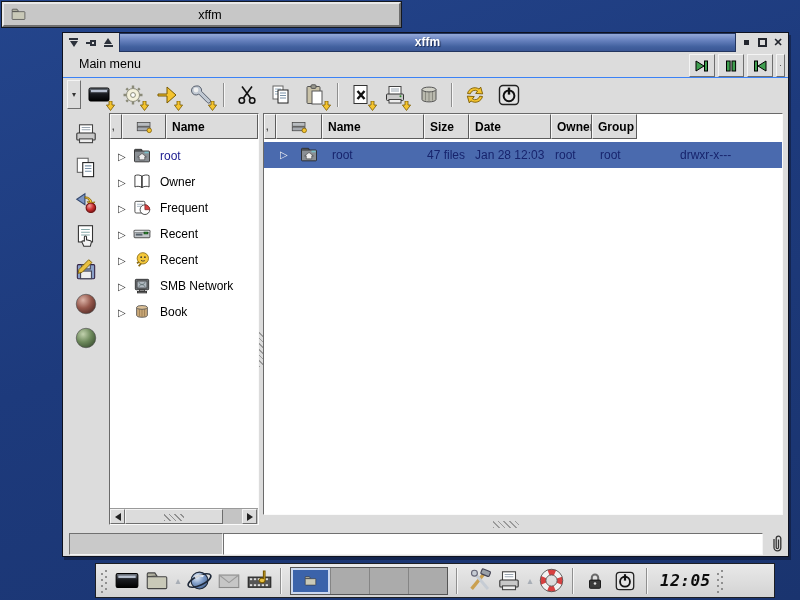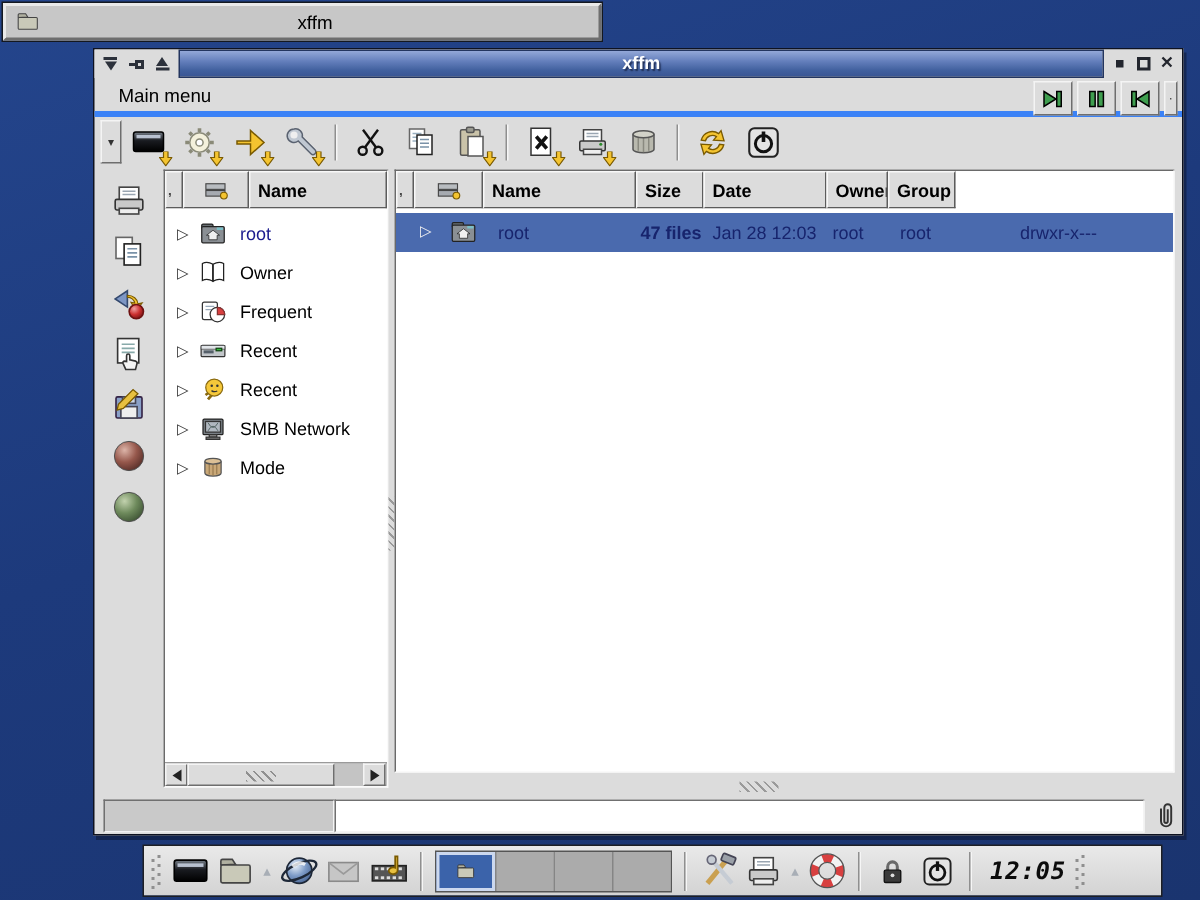--- a/index.html
+++ b/index.html
@@ -37,21 +37,21 @@
   .g-tri-dn { width:0; height:0; border:4px solid transparent; border-top:6px solid #2c313b; border-bottom:0; margin-top:1px; }
   .g-tri-up { width:0; height:0; border:4px solid transparent; border-bottom:6px solid #2c313b; border-top:0; margin-bottom:1px; }
   .g-pin { display:flex; align-items:center; }
   .g-pin .pl { width:4px; height:2px; background:#2c313b; }
   .g-pin .pb { width:6px; height:6px; border:2px solid #2c313b; }
   .g-dot { width:5px; height:5px; background:#23262e; }
   .g-max { width:9px; height:9px; border:2px solid #23262e; }
   .g-close { font-size:11px; font-weight:bold; color:#23262e; line-height:1; }
 
   
-  .menubar { position:relative; height:26px; border-bottom:4px solid #3b82f6; }
+  .menubar { position:relative; height:26px; border-bottom:1px solid #3b82f6; }
   .menu-item { position:absolute; left:16px; top:5px; font-size:12.5px; cursor:default; }
   .navbtns { position:absolute; right:3px; top:2px; display:flex; gap:3px; }
   .navbtn { width:26px; height:23px; background:#dcdcdc; display:flex; align-items:center; justify-content:center; }
   .navbtn.slim { width:9px; font-size:8px; color:#333; }
 
   
   .toolbar { position:relative; height:33px; display:flex; align-items:center; }
   .tb-drop { position:absolute; left:4px; top:2px; width:14px; height:29px;
     display:flex; align-items:center; justify-content:center; font-size:8px; color:#333; background:#dcdcdc; }
   .ticons { display:flex; align-items:center; margin-left:22px; }
@@ -93,21 +93,21 @@
 
   .list-panel { position:absolute; left:200px; top:80px; width:520px; height:402px;
     background:#fff; border:1px solid; border-color:#6a6a6a #fafafa #fafafa #6a6a6a;
     display:flex; flex-direction:column; overflow:hidden; }
   .list-hdr { display:grid; grid-template-columns:12px 46px 102px 45px 82px 41px 45px 1fr; height:25px; flex:none; }
   .list-body { flex:1; background:#fff; padding-top:3px; }
   .lrow { position:relative; height:26px; background:#4a6aae; color:#17246d; font-size:12px; line-height:26px; }
   .lrow span { position:absolute; top:0; }
   .lrow .c-exp { left:16px; font-size:10px; color:#f2f2f2; }
   .lrow .c-icn { left:34px; top:3px; line-height:0; }
-  .lrow .c-name { left:68px; } .lrow .c-size { left:163px;font-weight:bold; } .lrow .c-date { left:211px; }
+  .lrow .c-name { left:68px; } .lrow .c-size { left:163px; } .lrow .c-date { left:211px; }
   .lrow .c-owner { left:291px; } .lrow .c-group { left:336px; } .lrow .c-mode { left:380px;margin-left:36px; }
 
   .hsplit { position:absolute; left:200px; top:484px; width:520px; height:15px; background:#dcdcdc; }
   .hsplit .grip { position:absolute; left:230px; top:4px; width:26px; height:7px;
     background:repeating-linear-gradient(45deg,#9a9a9a 0 1px,transparent 1px 4px); }
 
   
   .statusbox { position:absolute; left:6px; top:500px; width:154px; height:22px; background:#c9c9c9; }
   .entry { position:absolute; left:160px; top:500px; width:540px; height:22px;
     background:#fff; border:1px solid; border-color:#707070 #f4f4f4 #f4f4f4 #707070;
@@ -494,21 +494,21 @@
         </div>
         <div class="trow">
           <span class="expander">▷</span>
           <span class="ric">
               <svg width="22" height="20" viewBox="0 0 24 24">
                 <path d="M5.5 6.5 v9.5 a6.5 2.4 0 0 0 13 0 V6.5" fill="#c9a878" stroke="#555"></path>
                 <path d="M9 8.5 v8.5 M12 9 v9 M15 8.5 v8.5" stroke="#9a7c50"></path>
                 <ellipse cx="12" cy="6.5" rx="6.5" ry="2.3" fill="#dcc096" stroke="#555"></ellipse>
               </svg>
             </span>
-          <span class="tlbl">Mode</span>
+          <span class="tlbl">Book</span>
         </div>
       </div>
       <div class="hscroll">
         <div class="sb-btn raised">
             <i class="arr-l"></i>
           </div>
         <div class="sb-thumb raised"></div>
         <div class="sb-track"></div>
         <div class="sb-btn raised">
             <i class="arr-r"></i>

